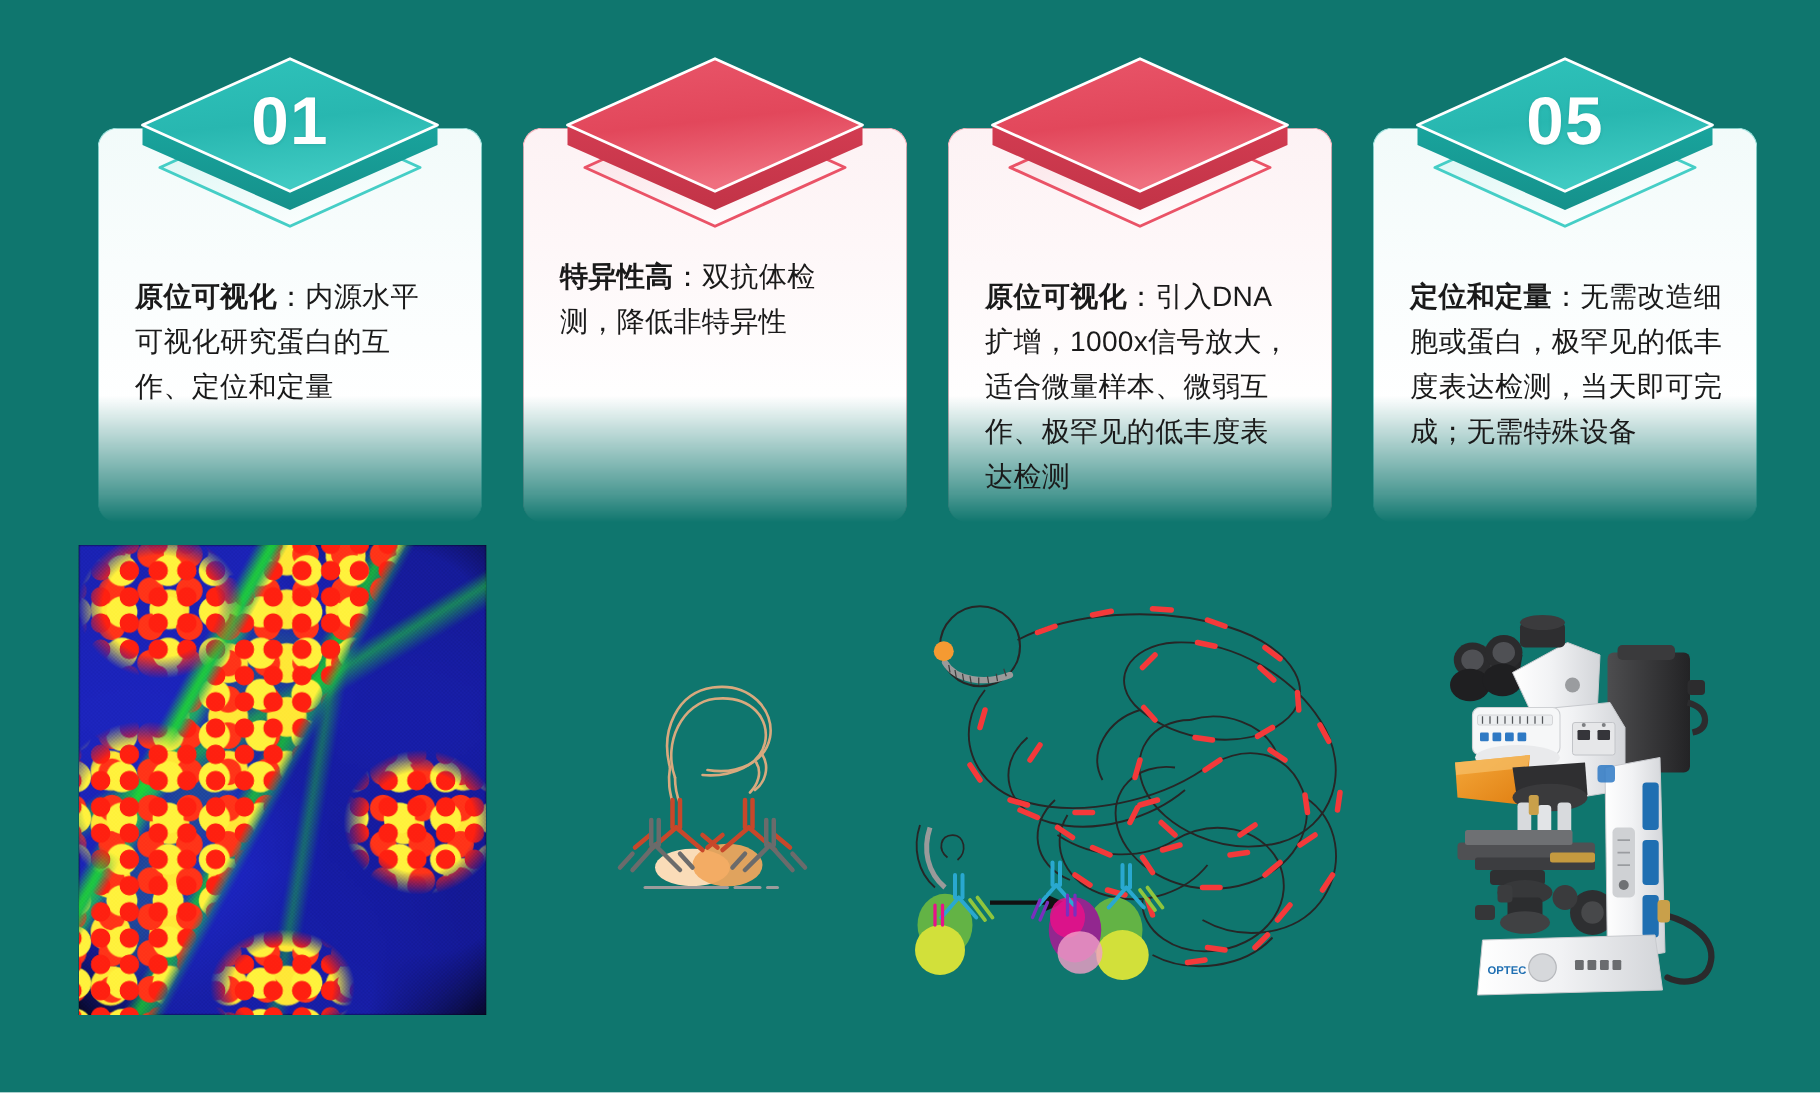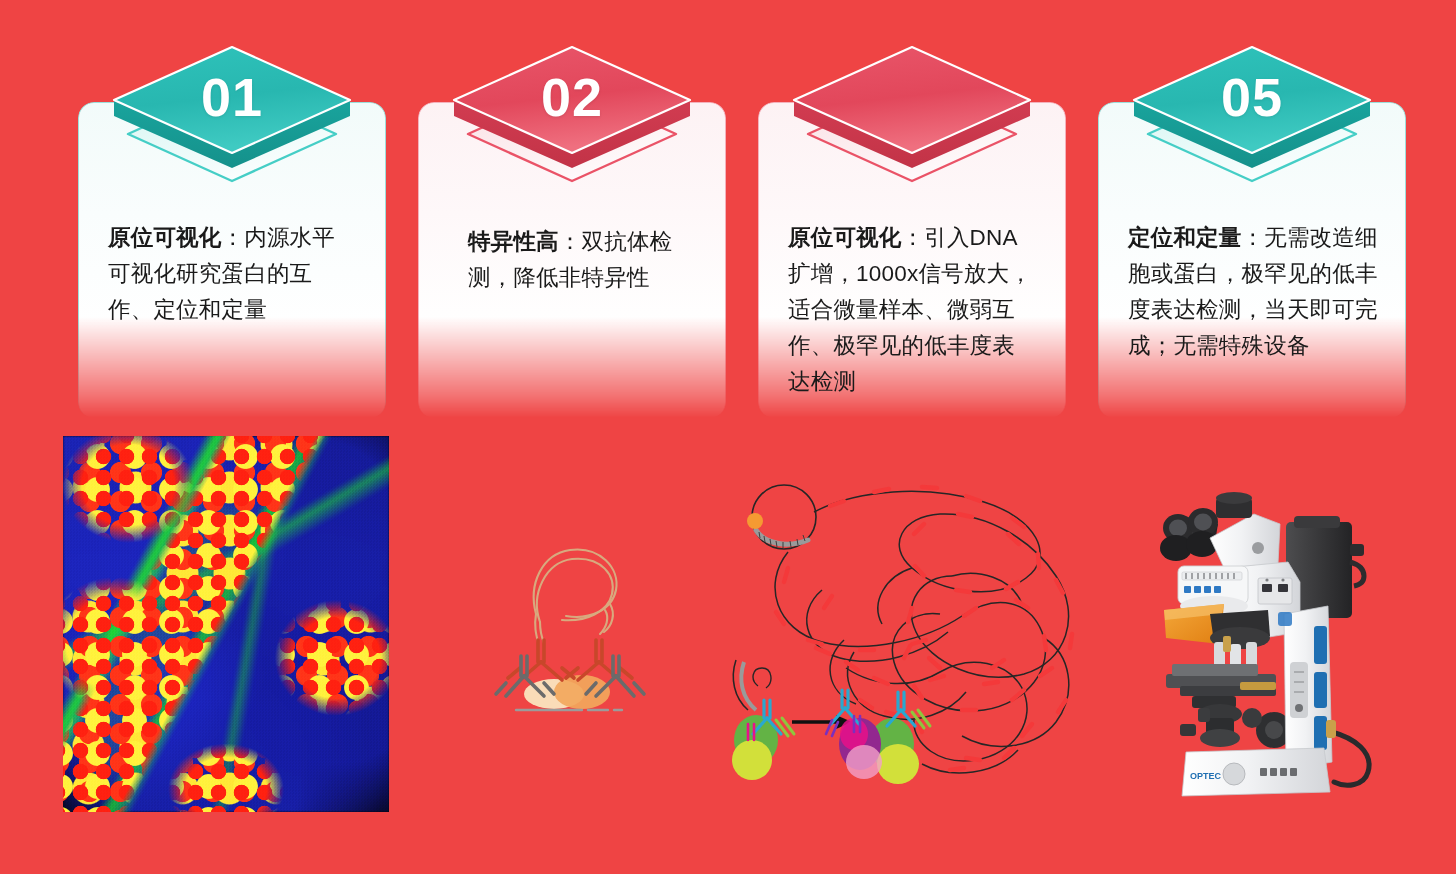--- a/index.html
+++ b/index.html
@@ -8,21 +8,21 @@
     width: 1456px;
     height: 874px;
     background: #ffffff;
     font-family: "Liberation Sans", "DejaVu Sans", sans-serif;
     overflow: hidden;
   }
   .page {
     position: relative;
     width: 1456px;
     height: 874px;
-    background: #ef4444;
+    background: #0f766e;
   }
 
   
   .cards-row {
     position: absolute;
     left: 0; top: 0;
     width: 1456px;
     height: 430px;
   }
   .feature-card {
@@ -238,23 +238,22 @@
           </linearGradient>
         </defs>
         <g transform="translate(134,112)">
           <path d="M0,-47 L104,0 L0,47 L-104,0 Z" fill="url(#ghostP2)" stroke="#ea5367" stroke-width="2.4" stroke-linejoin="round"></path>
         </g>
         <g transform="translate(134,78)">
           <path d="M-118,0 L0,52 L118,0 L118,16 L0,68 L-118,16 Z" fill="url(#sideP2)"></path>
           <path d="M0,-53 L118,0 L0,53 L-118,0 Z" fill="url(#topP2)" stroke="#ffffff" stroke-width="2.2" stroke-linejoin="round"></path>
         </g>
       </svg>
-      <div class="badge-num">02</div>
-    </div>
-    <div class="card-body" style="left:448px; top:224px; width:244px;margin-left:20px;">
+    </div>
+    <div class="card-body" style="left:448px; top:204px; width:244px;">
       <span class="lead">特异性高</span><span>：</span><span>双抗体检测，降低非特异性</span>
     </div>
 
     <div class="feature-card pink card-3"></div>
     <div class="badge badge-3">
       <svg viewBox="0 0 268 175">
         <defs>
           <linearGradient id="topP3" x1="0" y1="0" x2="0.25" y2="1">
             <stop offset="0%" stop-color="#e9566a"></stop>
             <stop offset="55%" stop-color="#e2475b"></stop>

